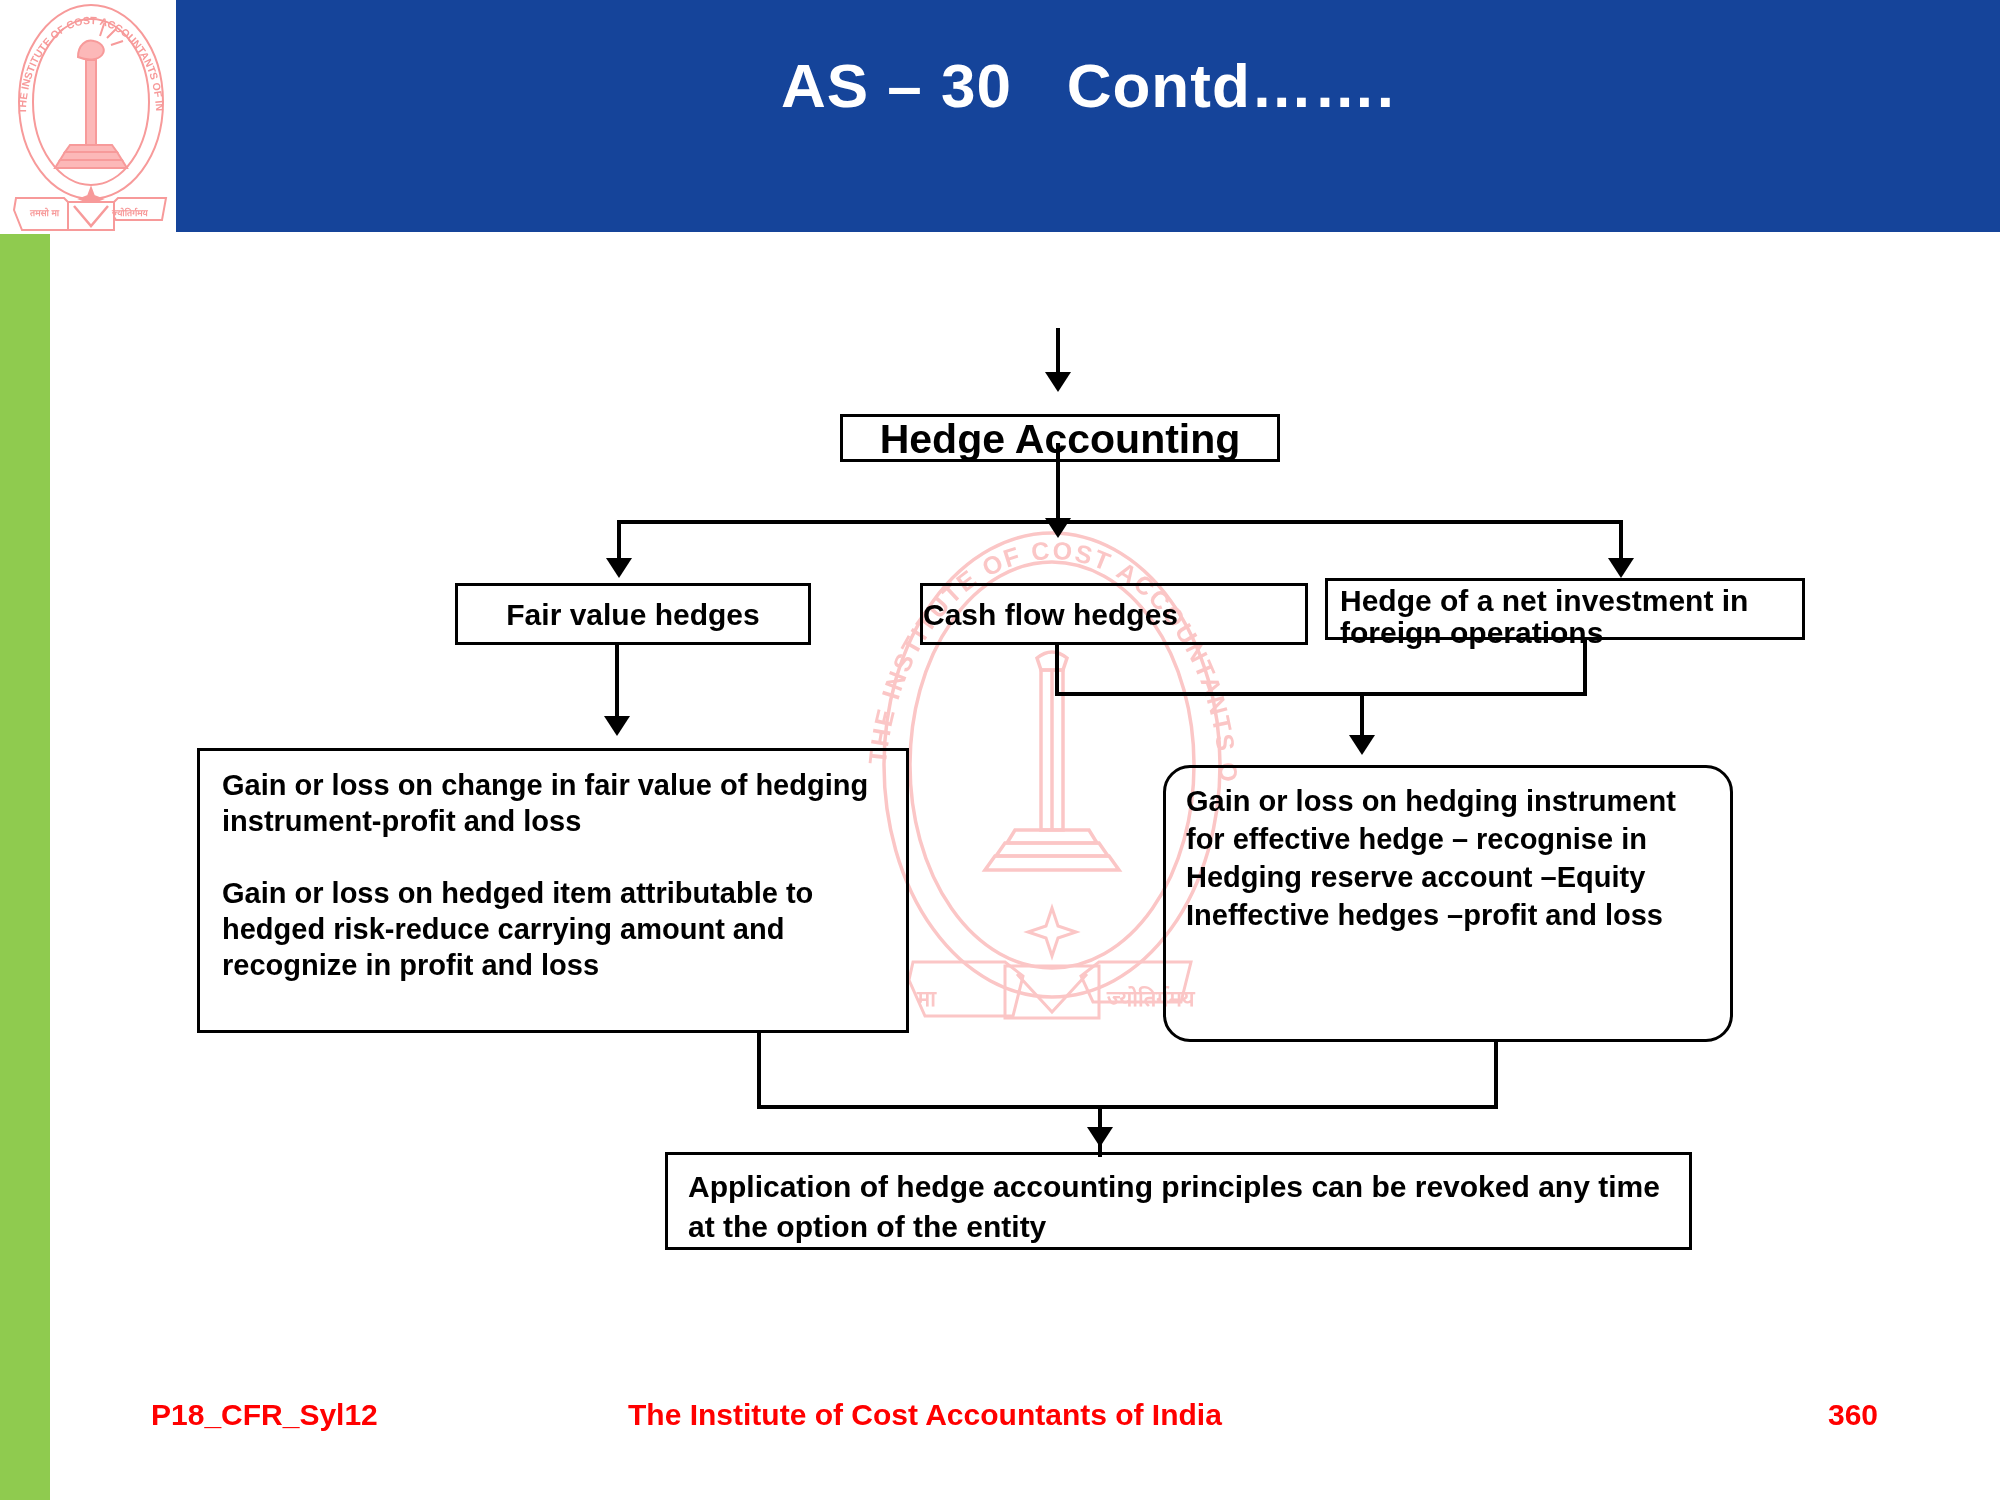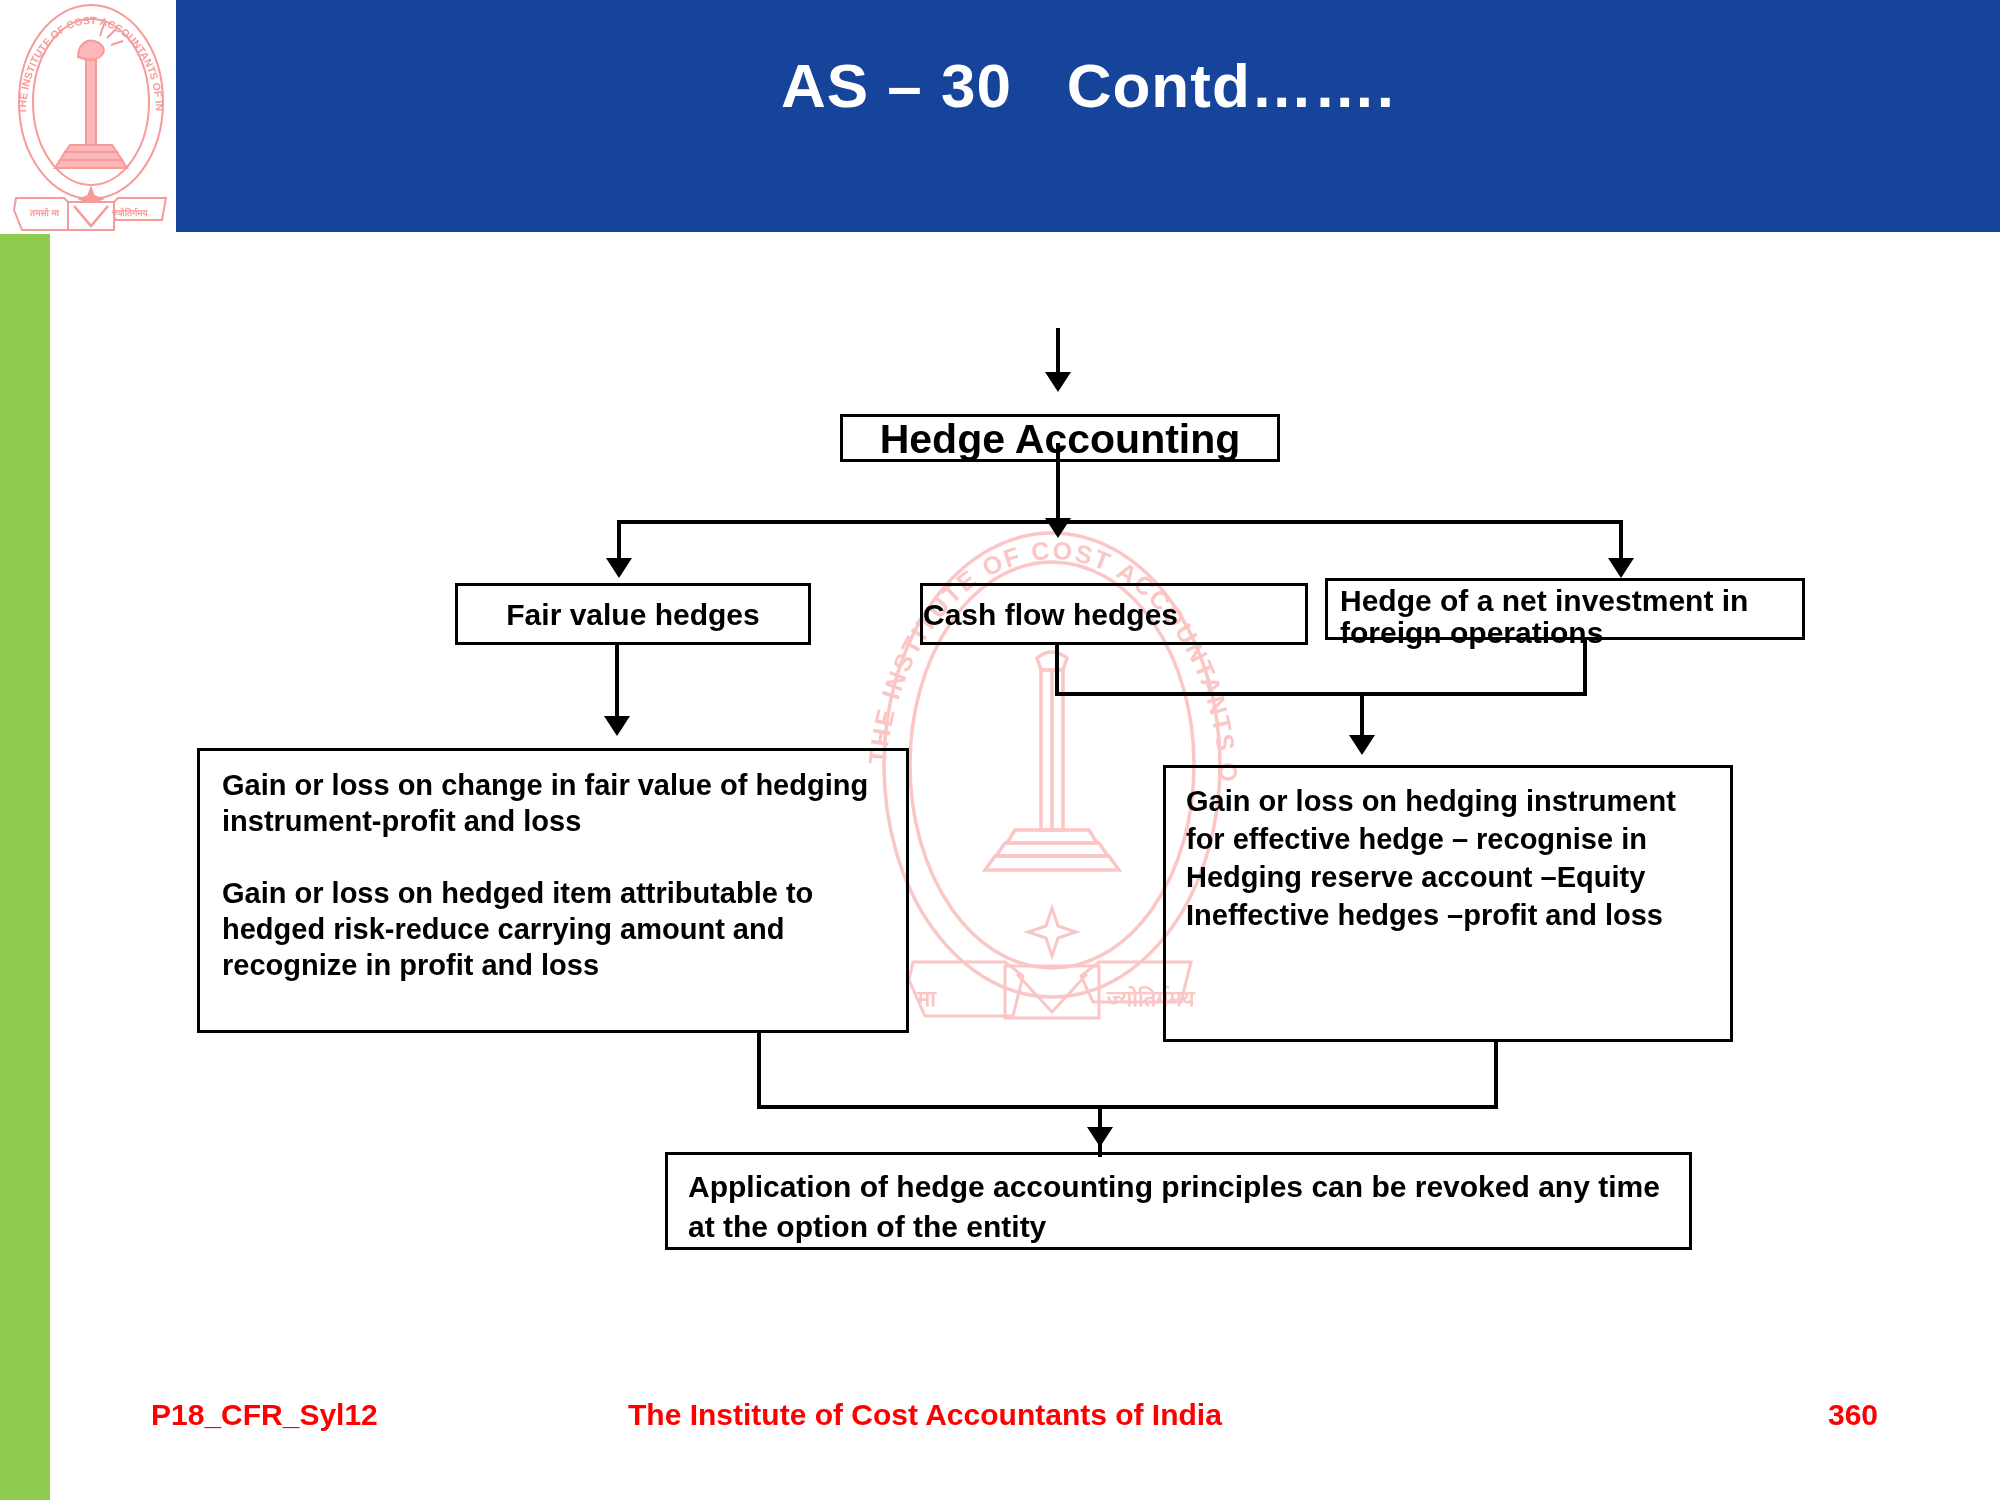--- a/index.html
+++ b/index.html
@@ -71,20 +71,21 @@
   #box-net-investment .txt{white-space:normal;}
   #box-fv-detail{
     left:197px;top:748px;width:712px;height:285px;
     font-size:29px;text-align:left;line-height:36px;
     padding:16px 14px 0 22px;
   }
   #box-cf-detail{
     left:1163px;top:765px;width:570px;height:277px;
     font-size:29px;text-align:left;line-height:38px;
     padding:14px 14px 0 20px;
+    border-radius:27px;
   }
   #box-revoke{
     left:617px;top:1152px;width:1027px;height:98px;
     font-size:30px;text-align:left;line-height:40px;
     padding:12px 14px 0 20px;
     margin-left:48px;
   }
   .fline{position:absolute;background:#000;}
   .farrow{position:absolute;width:0;height:0;
     border-left:13px solid transparent;border-right:13px solid transparent;

